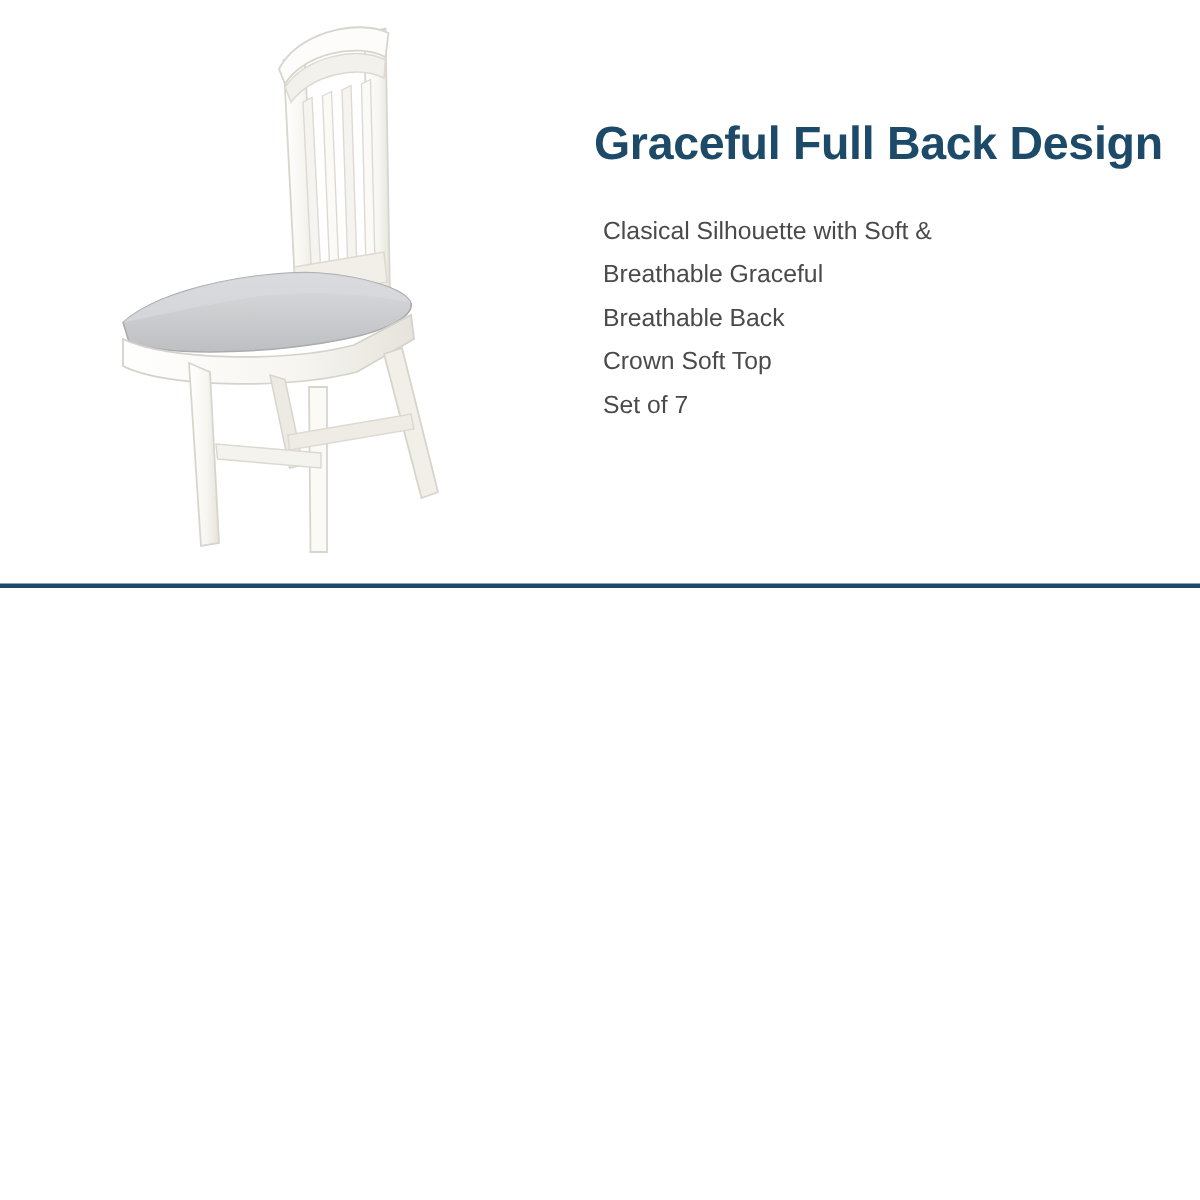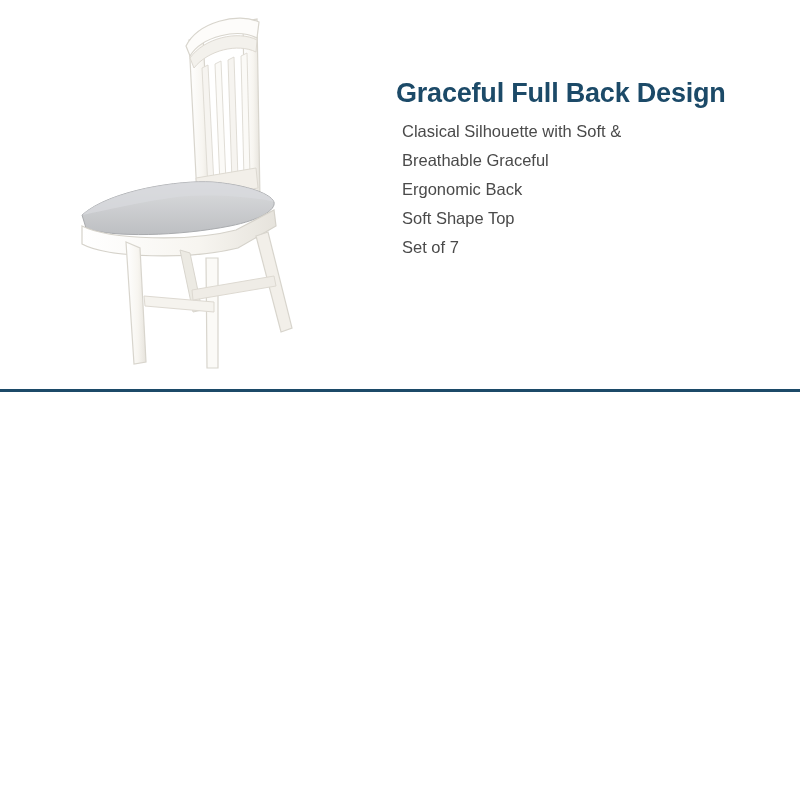--- a/index.html
+++ b/index.html
@@ -45,29 +45,29 @@
   }
 
   
   .top-text {
     position: absolute;
     left: 396px;
     top: 78px;
     width: 404px;
   }
   .heading-top {
-    font-size: 27px;
+    font-size: 31px;
     font-weight: bold;
     color: #1c4a68;
     letter-spacing: -0.2px;
     white-space: nowrap;
     margin: 0;
   }
   .bullets-top {
-    margin: 8px 0 0 6px;
+    margin: 26px 0 0 6px;
     padding: 0;
     list-style: none;
   }
   .bullets-top li {
     font-size: 16.5px;
     color: #4a4a4a;
     line-height: 29px;
     white-space: nowrap;
   }
 
@@ -132,22 +132,22 @@
         <path d="M84 286 L154 292 L154 302 L85 296 Z" fill="#f5f3ee" stroke="#ddd9d1" stroke-width="1"></path>
         <path d="M132 280 L214 266 L216 276 L133 290 Z" fill="#efece6" stroke="#ddd9d1" stroke-width="1"></path>
       </svg>
     </div>
 
     <div class="top-text">
       <h2 class="heading-top">Graceful Full Back Design</h2>
       <ul class="bullets-top">
         <li>Clasical Silhouette with Soft &amp;</li>
         <li>Breathable Graceful</li>
-        <li>Ergonomic Back</li>
-        <li>Soft Shape Top</li>
+        <li>Breathable Back</li>
+        <li>Crown Soft Top</li>
         <li>Set of 7</li>
       </ul>
     </div>
   </div>
 
   <div class="divider"></div>
 
   <div class="panel-bottom">
     
 

